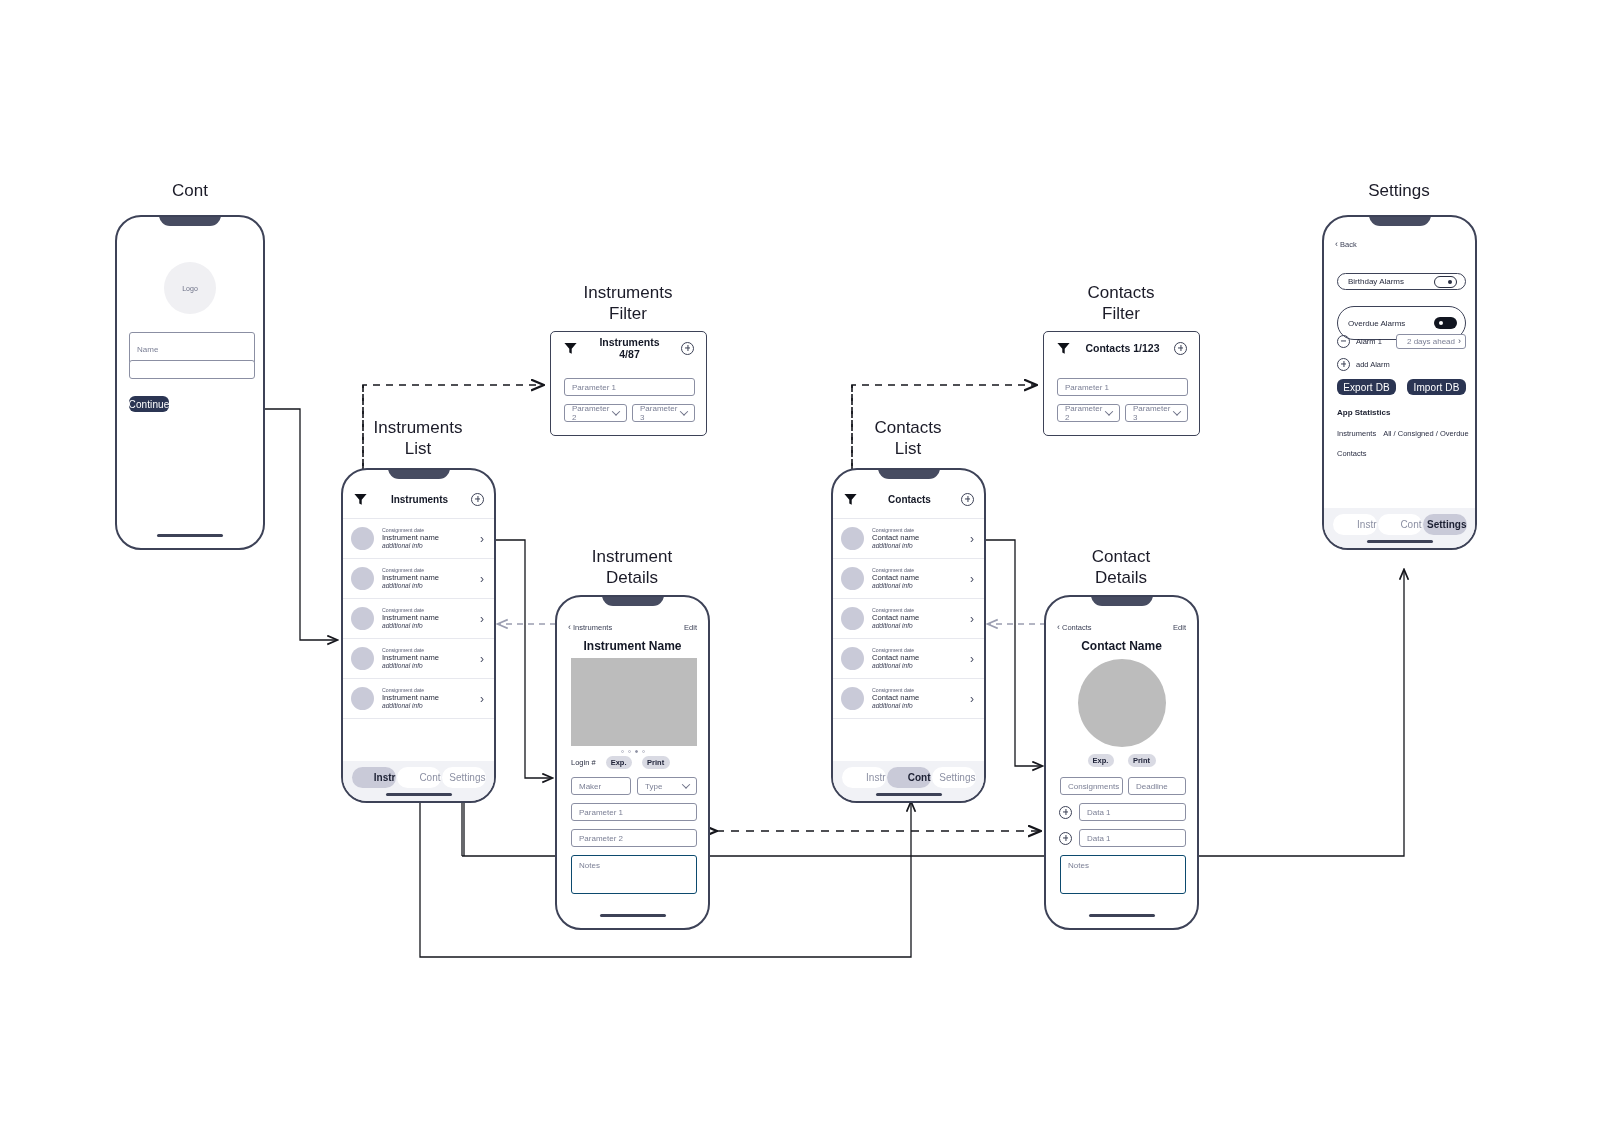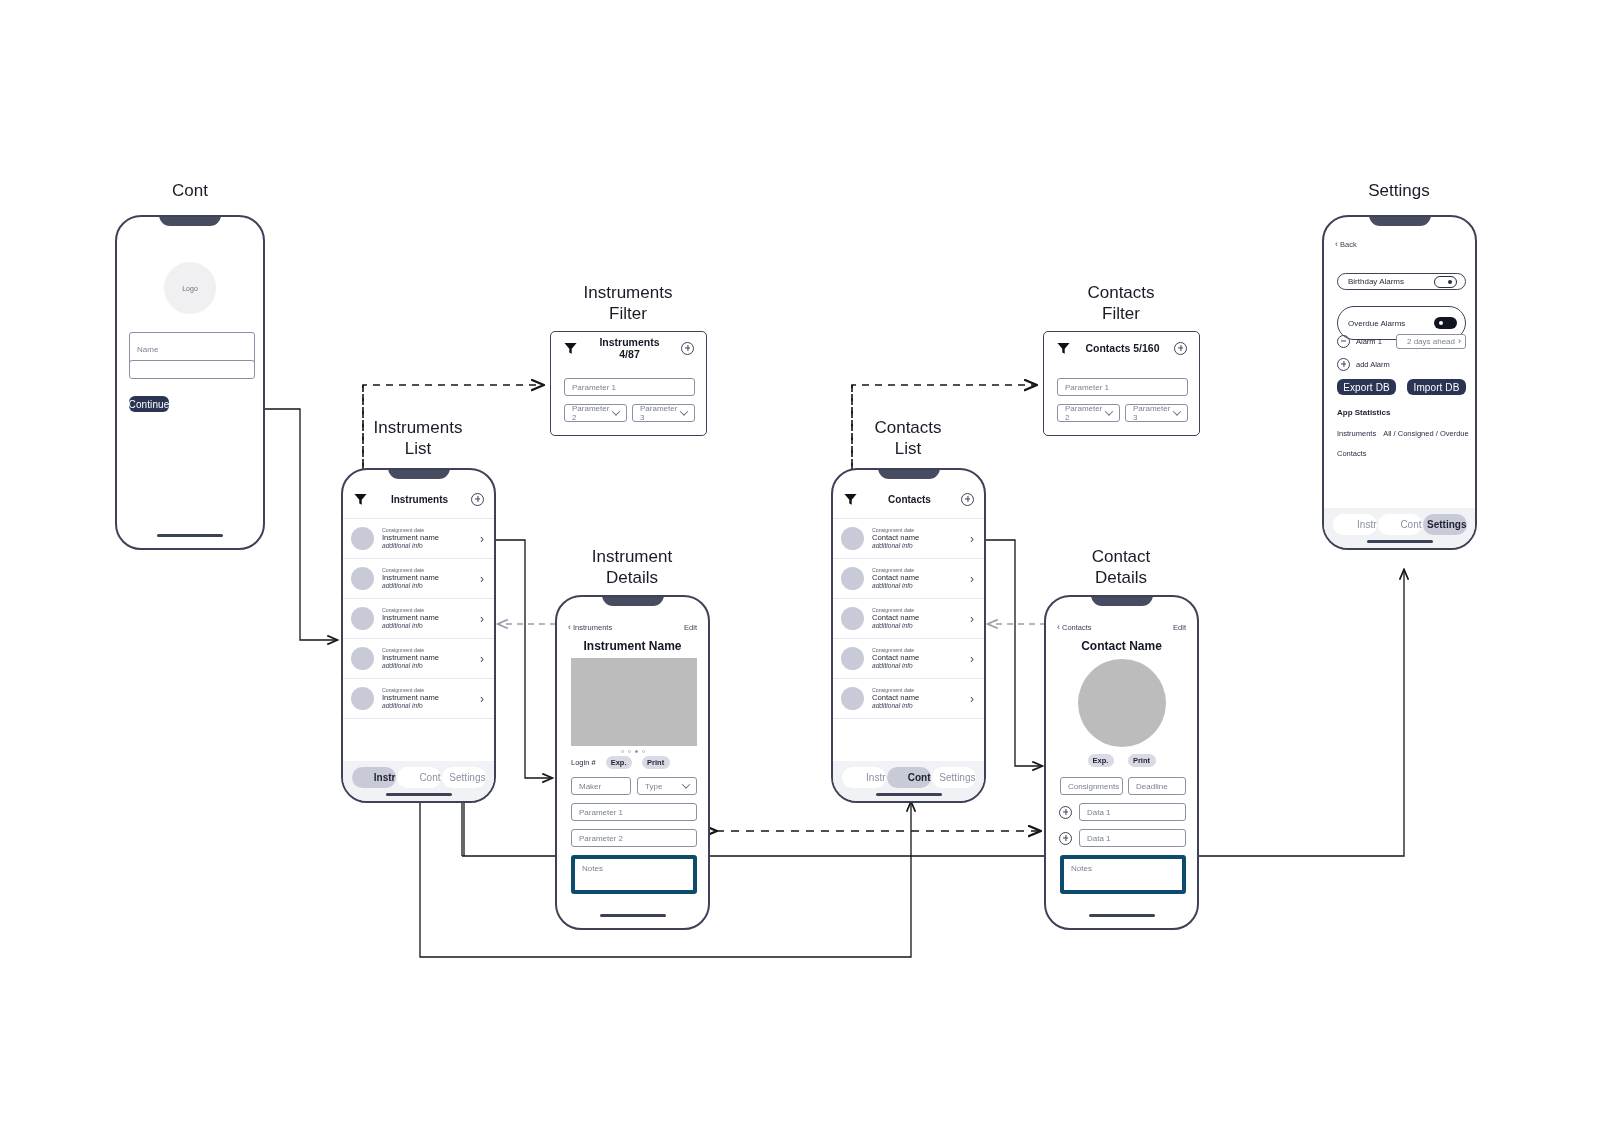--- a/index.html
+++ b/index.html
@@ -239,21 +239,21 @@
     border-radius: 999px;
     font-size: 7.5px;
     font-weight: bold;
     color: #20243a;
     display: flex;
     align-items: center;
     justify-content: center;
   }
   .notes-box {
     position: absolute;
-    border: 4px solid #0c4a6e;
+    border: 1px solid #0c4a6e;
     border-radius: 3px;
     color: #7c8096;
     font-size: 8px;
     padding: 5px 7px;
     background: #fff;
   }
 
   
   .setting-row {
     position: absolute;
@@ -523,21 +523,21 @@
   </div>
 
   <div class="screen-title" style="left:1046px; top:282px; width:150px;">Contacts
 Filter</div>
 
   <div class="filter-card" style="left:1043px; top:331px; width:157px; height:105px;">
     <div class="filter-head">
       <svg class="funnel" width="15" height="15" viewBox="0 0 16 16">
         <path d="M1.5 2 H14.5 L9.3 8.2 V13.6 L6.7 12.2 V8.2 Z" fill="#0f1118"></path>
       </svg>
-      <div class="filter-title">Contacts 5/160</div>
+      <div class="filter-title">Contacts 1/123</div>
       <div class="plus-circle"></div>
     </div>
     <div class="field" style="position:absolute; left:13px; top:46px; width:131px; height:18px;">
       <span>Parameter 1</span>
     </div>
     <div class="field" style="position:absolute; left:13px; top:72px; width:63px; height:18px; justify-content:space-between;">
       <span>Parameter 2</span>
       <span class="caret-d"></span>
     </div>
     <div class="field" style="position:absolute; left:81px; top:72px; width:63px; height:18px; justify-content:space-between;">

